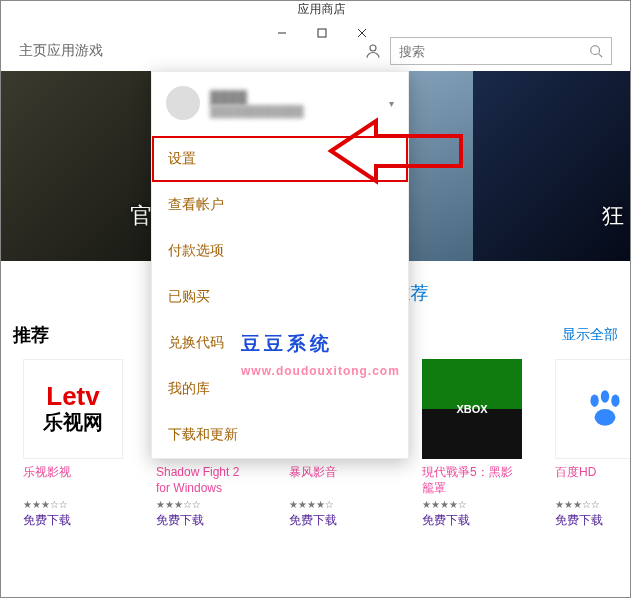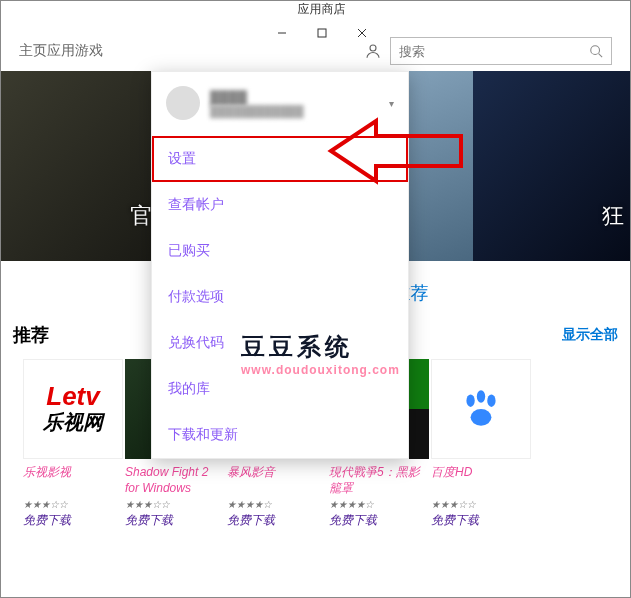--- a/index.html
+++ b/index.html
@@ -24,23 +24,23 @@
 .hero2 { background: linear-gradient(135deg, #5a7a4a, #2a3a25); }
 .hero3 { background: linear-gradient(160deg, #8aa8c0, #4a6880); }
 .hero4 { background: linear-gradient(135deg, #1a2a4a, #050a18); }
 .hero-badge { position: absolute; bottom: 30px; right: 6px; color: #fff; font-size: 22px; text-shadow: 0 0 4px #000; }
 
 .category-row { display: flex; justify-content: center; gap: 32px; padding: 20px 0 10px; }
 .cat-link { color: #0078d7; font-size: 18px; cursor: pointer; }
 
 .section-head { display: flex; align-items: center; padding: 8px 12px 6px; }
 .section-title { font-size: 18px; font-weight: 600; flex: 1; }
-.show-all { color: #0078d7; font-size: 14px; cursor: pointer; font-weight: bold; }
-
-.tiles { display: flex; padding: 6px 22px 20px; gap: 2px; font-style: italic; }
+.show-all { color: #0078d7; font-size: 14px; cursor: pointer; }
+
+.tiles { display: flex; padding: 6px 22px 20px; gap: 33px; }
 .tile { width: 100px; cursor: pointer; }
 .tile-img { width: 100px; height: 100px; background: #333; margin-bottom: 6px; display:flex; align-items:center; justify-content:center; overflow:hidden; }
 .tile-title { font-size: 12px; color: #ec4899; line-height: 1.3; height: 32px; overflow: hidden; }
 .tile-rating { color: #777; font-size: 10px; margin: 2px 0; }
 .tile-price { color: #4c1d95; font-size: 12px; }
 
 .t1 { background:#fff; border:1px solid #eee; }
 .t2 { background:linear-gradient(135deg,#223a22,#0a1a0a); }
 .t3 { background:#2070d0; }
 .t4 { background:linear-gradient(180deg,#107c10 50%,#111 50%); }
@@ -51,28 +51,28 @@
 .baidu-paw { width:50px; height:50px; color:#3388ff; }
 .baofeng-icon { width:40px; height:40px; color:#fff; }
 
 .dropdown { position: absolute; left: 150px; top: 70px; width: 258px; background: #fff; box-shadow: 0 4px 18px rgba(0,0,0,.25); z-index: 20; border:1px solid rgba(0,0,0,.08); }
 .dd-header { display:flex; align-items:center; padding:14px 14px 16px; gap:10px; border-bottom: none; }
 .dd-avatar { width:34px; height:34px; border-radius:50%; background:#ddd; }
 .dd-user { flex:1; }
 .dd-user-name { font-size:13px; color:#888; filter:blur(2px); }
 .dd-user-mail { font-size:11px; color:#aaa; filter:blur(2px); }
 .dd-chev { color:#888; font-size:10px; }
-.dd-item { padding: 14px 16px; font-size: 14px; color:#8b5cf6; cursor:pointer; }
+.dd-item { padding: 14px 16px; font-size: 14px; color:#a16207; cursor:pointer; }
 .dd-item.highlight { outline: 2px solid #e00000; outline-offset: -2px; }
 
 .arrow { position:absolute; left: 320px; top: 110px; z-index:21; pointer-events:none; }
 
 .watermark { position:absolute; left:240px; top:330px; z-index:25; pointer-events:none; font-weight:bold; }
-.wm1 { color:#0f172a; font-size:24px; letter-spacing:4px; }
-.wm2 { color:#ff88aa; font-size:12px; letter-spacing:1px; }
+.wm1 { color:#1d4ed8; font-size:19px; letter-spacing:4px; }
+.wm2 { color:#ff88aa; font-size:12px; letter-spacing:1px;margin-top:7px; }
 </style>
 </head>
 <body>
 
 <div class="titlebar">
   <span class="titlebar-text">应用商店</span>
   <div class="win-controls">
     <div class="win-btn">
       <svg width="10" height="10">
           <line x1="1" y1="5" x2="9" y2="5" stroke="#333" stroke-width="1"></line>
@@ -188,22 +188,22 @@
   <div class="dd-header">
     <div class="dd-avatar"></div>
     <div class="dd-user">
       <div class="dd-user-name">████</div>
       <div class="dd-user-mail">████████████</div>
     </div>
     <span class="dd-chev">▾</span>
   </div>
   <div class="dd-item highlight">设置</div>
   <div class="dd-item">查看帐户</div>
+  <div class="dd-item">付款选项</div>
   <div class="dd-item">已购买</div>
-  <div class="dd-item">付款选项</div>
   <div class="dd-item">兑换代码</div>
   <div class="dd-item">我的库</div>
   <div class="dd-item">下载和更新</div>
 </div>
 
 <svg class="arrow" width="150" height="110">
   <polygon points="10,40 55,10 55,25 140,25 140,55 55,55 55,70" fill="none" stroke="#e00000" stroke-width="4" stroke-linejoin="miter"></polygon>
 </svg>
 
 <div class="watermark">

